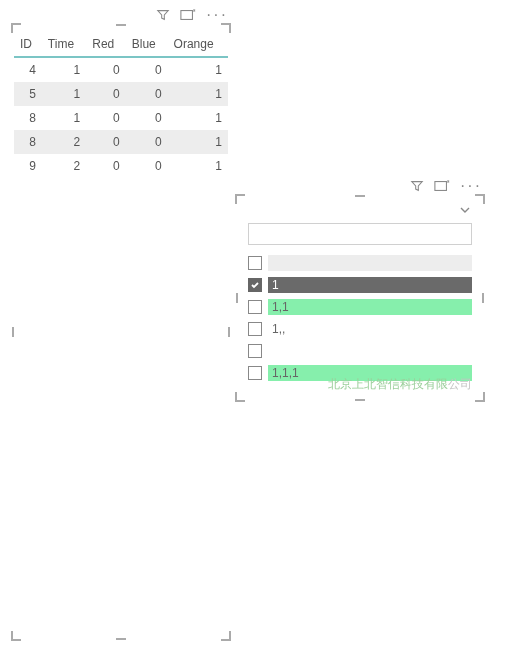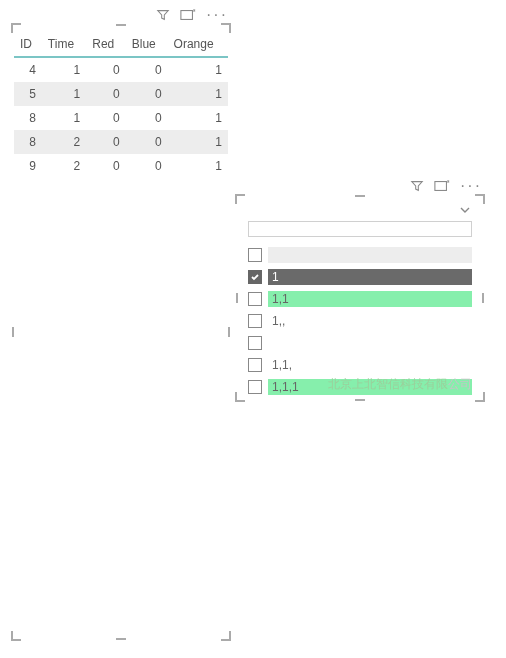--- a/index.html
+++ b/index.html
@@ -287,24 +287,20 @@
         <span class="cb"></span>
         <span class="bar">1,1</span>
       </li>
       <li class="slicer-item plain">
         <span class="cb"></span>
         <span class="bar">1,,</span>
       </li>
       <li class="slicer-item">
         <span class="cb"></span>
       </li>
-      <li class="slicer-item plain">
-        <span class="cb"></span>
-        <span class="bar">1,1,</span>
-      </li>
       <li class="slicer-item">
         <span class="cb"></span>
         <span class="bar">1,1,1</span>
       </li>
     </ul>
   </div>
   <div class="watermark">
     <span class="g">北京上北智信科技有限</span><span class="x">公司</span>
   </div>
 </div>

